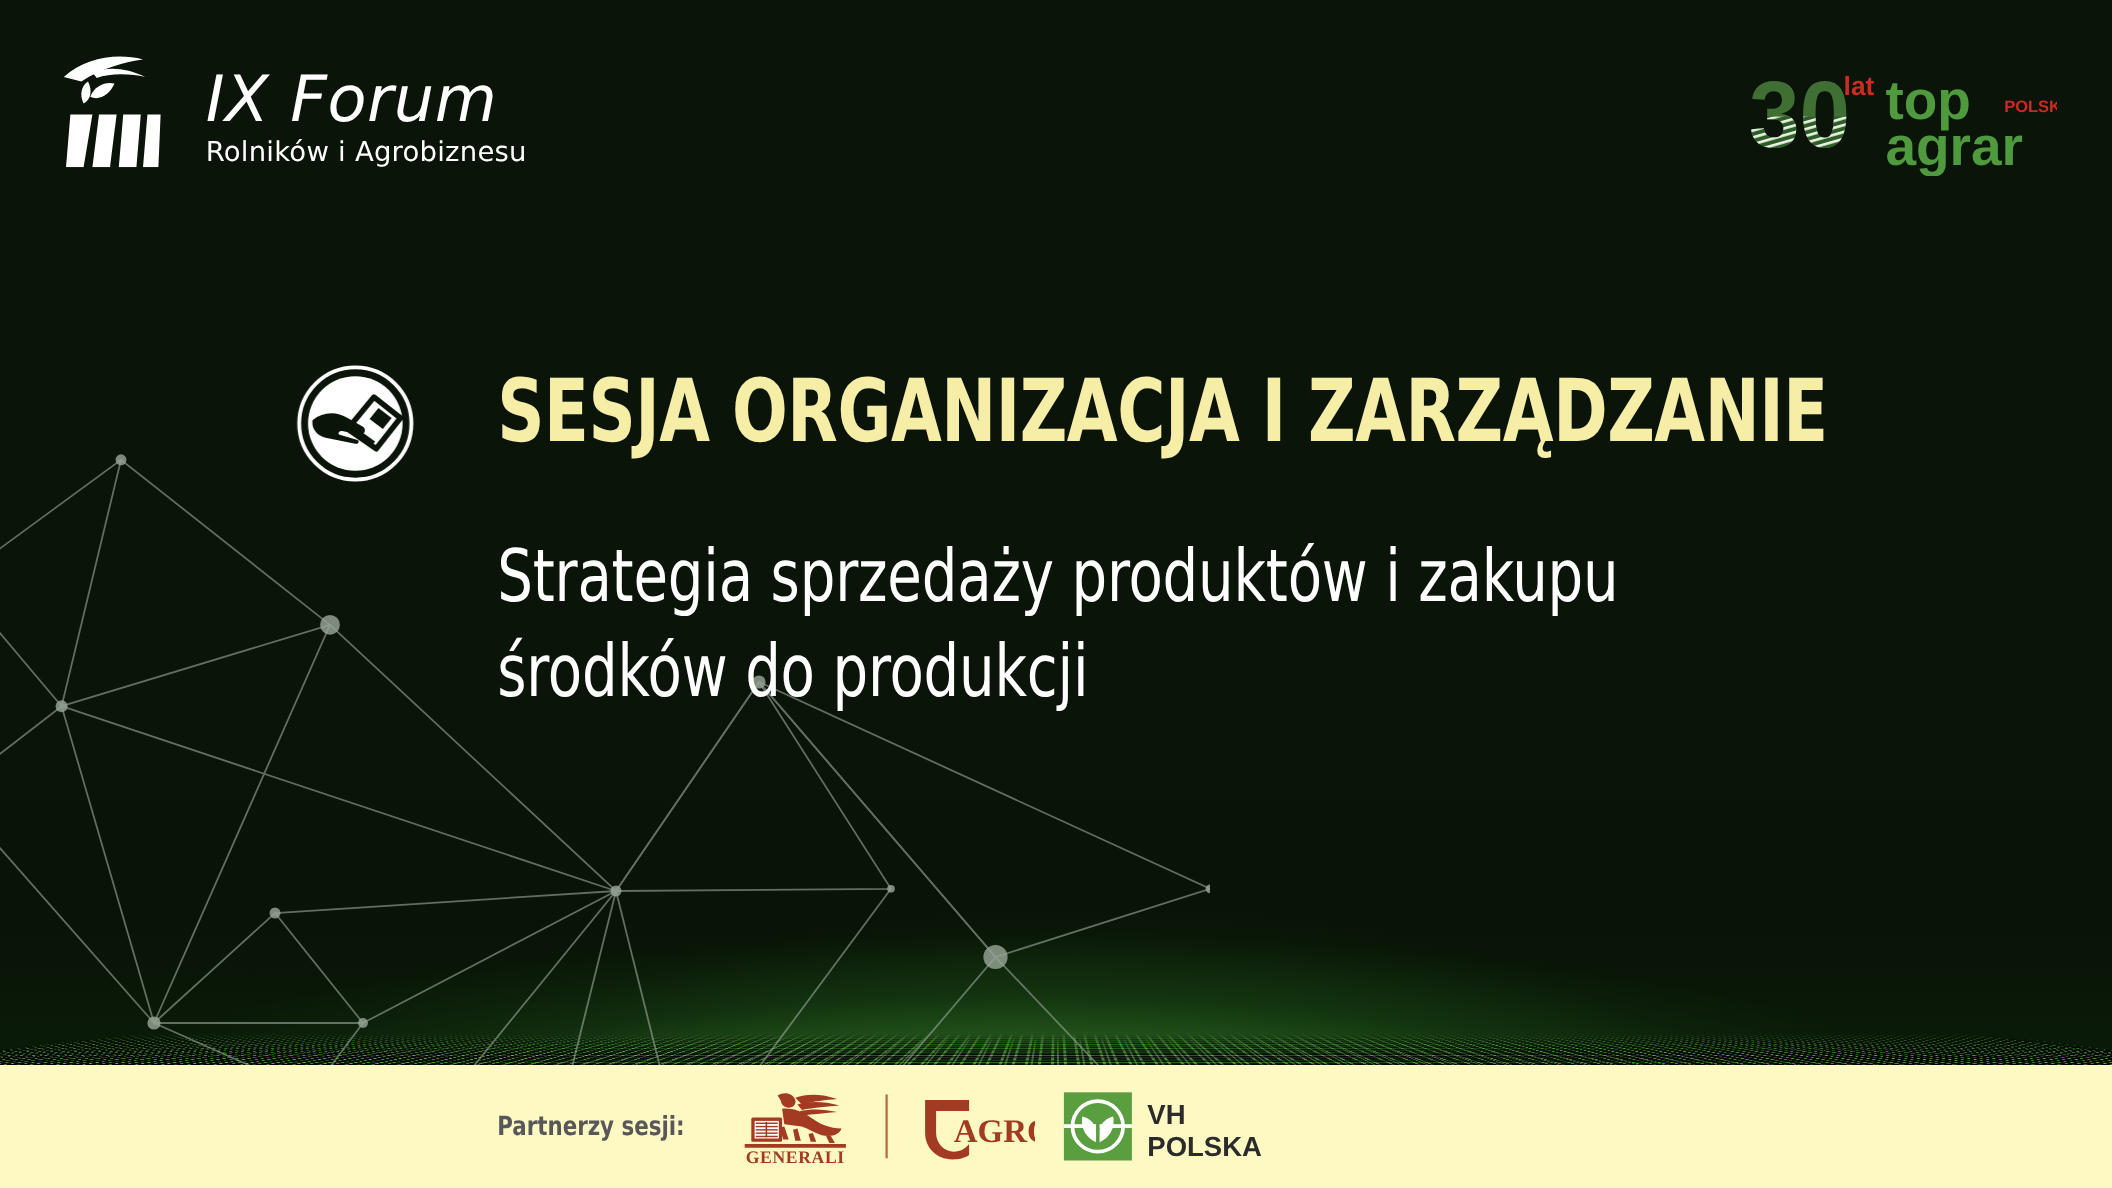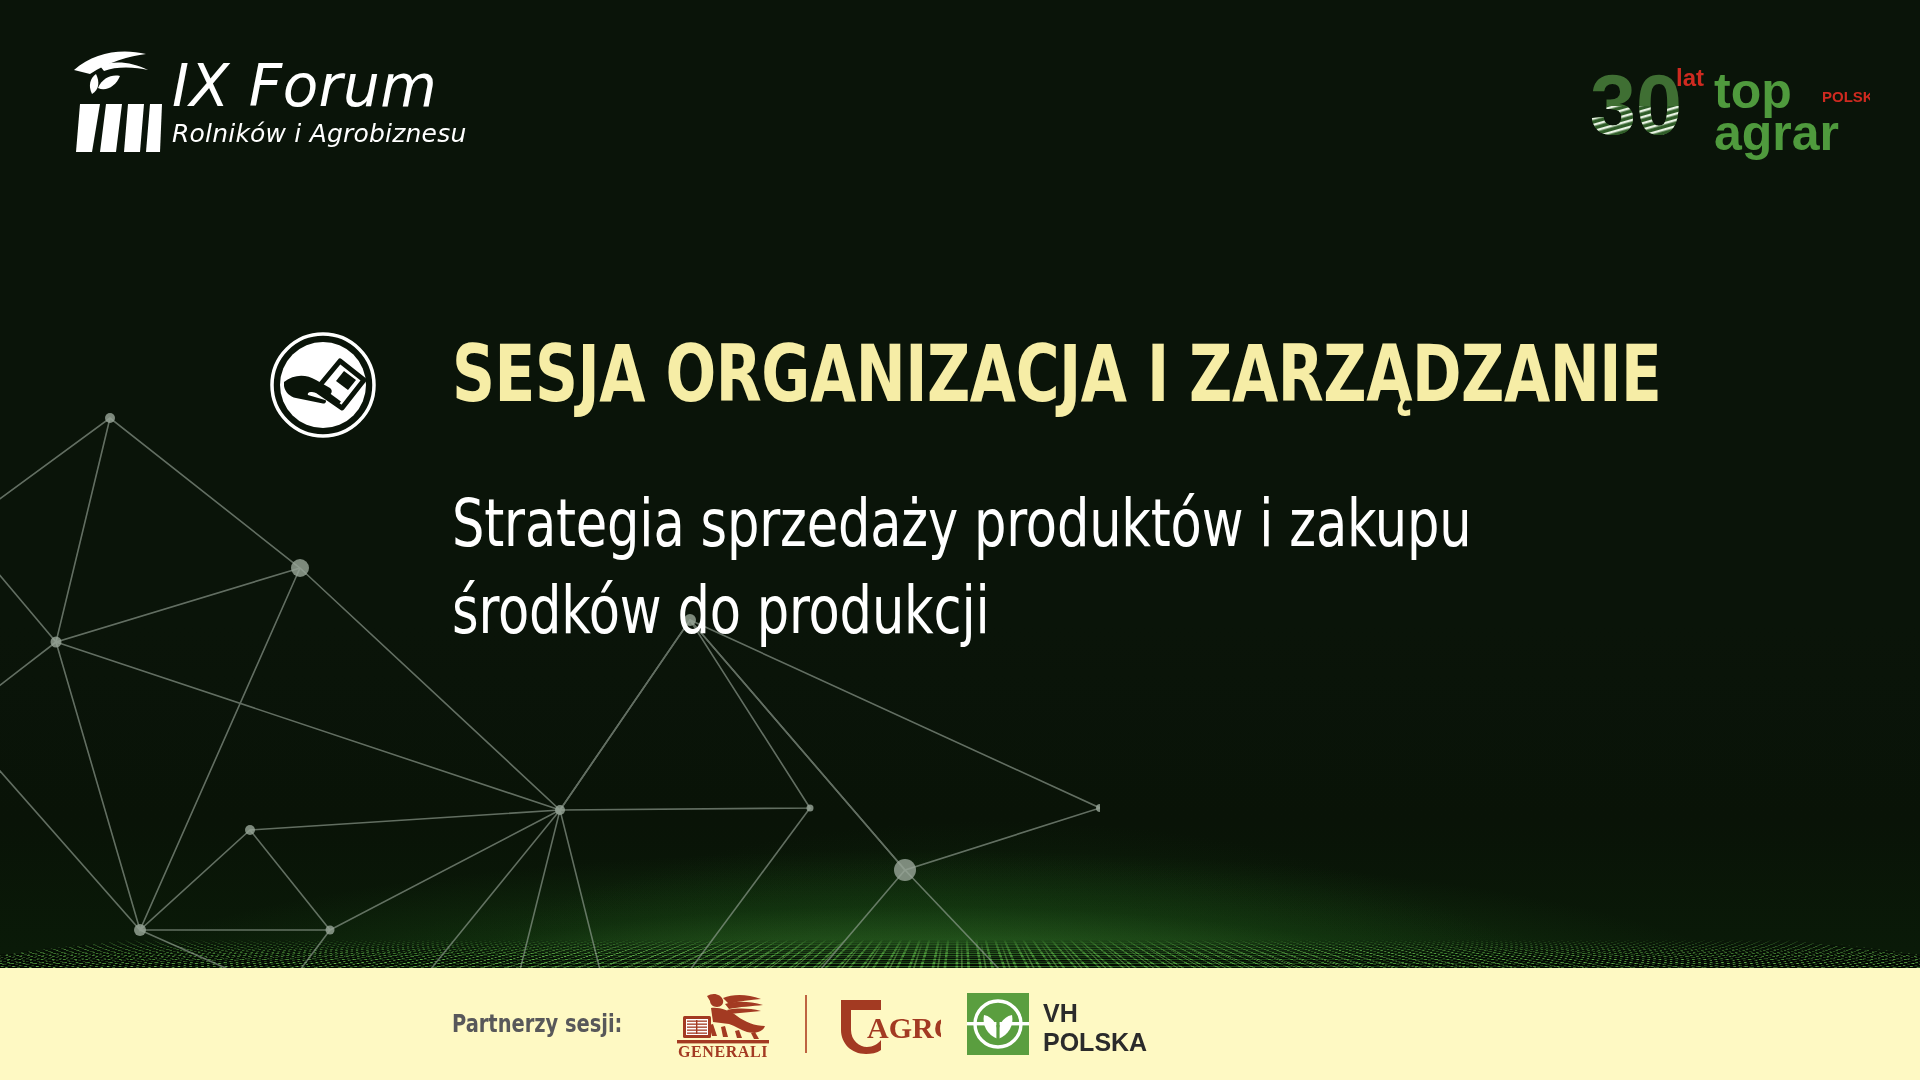--- a/index.html
+++ b/index.html
@@ -70,34 +70,34 @@
     position:absolute; left:0; right:0; top:0; height:120px;
     background:linear-gradient(180deg,#0a1409 0%, rgba(10,20,9,0.0) 100%);
   }
 
   
   .mesh { position:absolute; left:0; bottom:110px; width:1100px; height:560px; }
   .mesh svg { width:100%; height:100%; display:block; }
 
   
   .forum-logo {
-    position:absolute; left:70px; top:40px;
-    display:flex; align-items:center;
+    position:absolute; left:54px; top:40px;
+    display:flex; align-items:flex-end;gap:31px;
   }
   .forum-mark { width:96px; height:112px; flex:0 0 auto; margin-right:6px; }
   .forum-words { padding-top:14px; }
   .forum-title {
     font-family:"DejaVu Sans", sans-serif;
     font-style:italic; font-weight:400;
     font-size:58px; line-height:0.98; color:#ffffff;
     letter-spacing:0.5px;
   }
   .forum-sub {
     font-family:"DejaVu Sans", sans-serif;
-    font-style:italic; font-weight:400;
+    font-weight:400;
     font-size:25px; color:#ffffff; margin-top:4px; letter-spacing:0.2px;
   }
 
   .agrar-logo { position:absolute; right:50px; top:56px; width:280px; height:104px; }
   .agrar-logo svg { width:100%; height:100%; display:block; }
 
   
   .session-icon {
     position:absolute; left:268px; top:330px;
     width:110px; height:110px;

